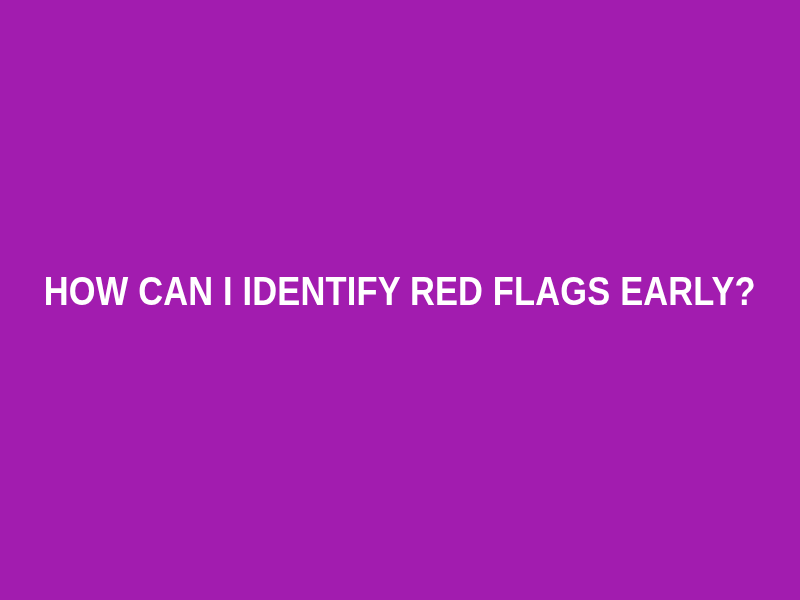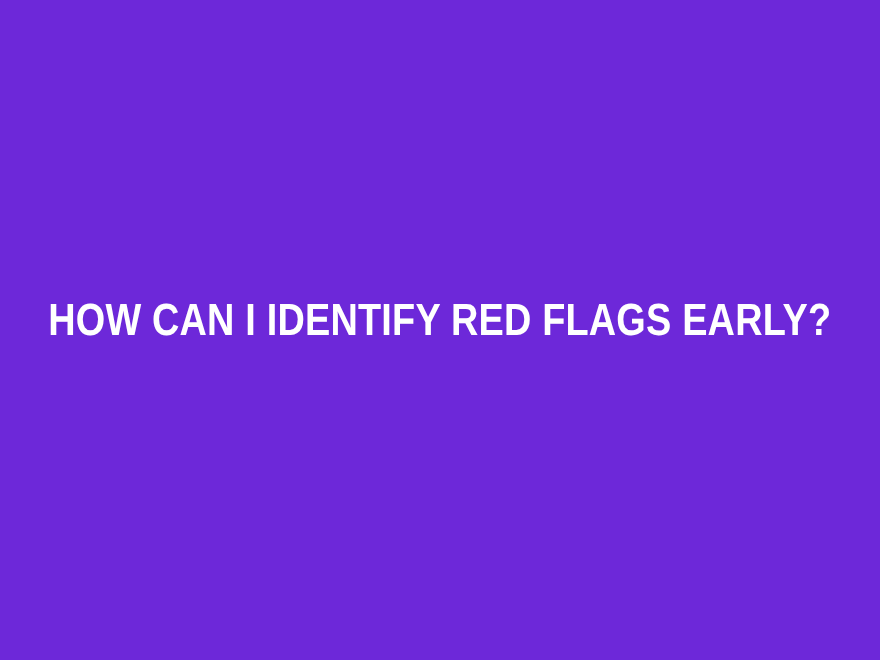--- a/index.html
+++ b/index.html
@@ -12,21 +12,21 @@
     width: 800px;
     height: 600px;
     overflow: hidden;
     font-family: "Liberation Sans", sans-serif;
   }
 
   .banner {
     position: relative;
     width: 800px;
     height: 600px;
-    background-color: #6d28d9;
+    background-color: #a21caf;
     display: flex;
     align-items: center;
     justify-content: center;
     box-sizing: border-box;
   }
 
   .banner-inner {
     width: 100%;
     display: flex;
     align-items: center;

